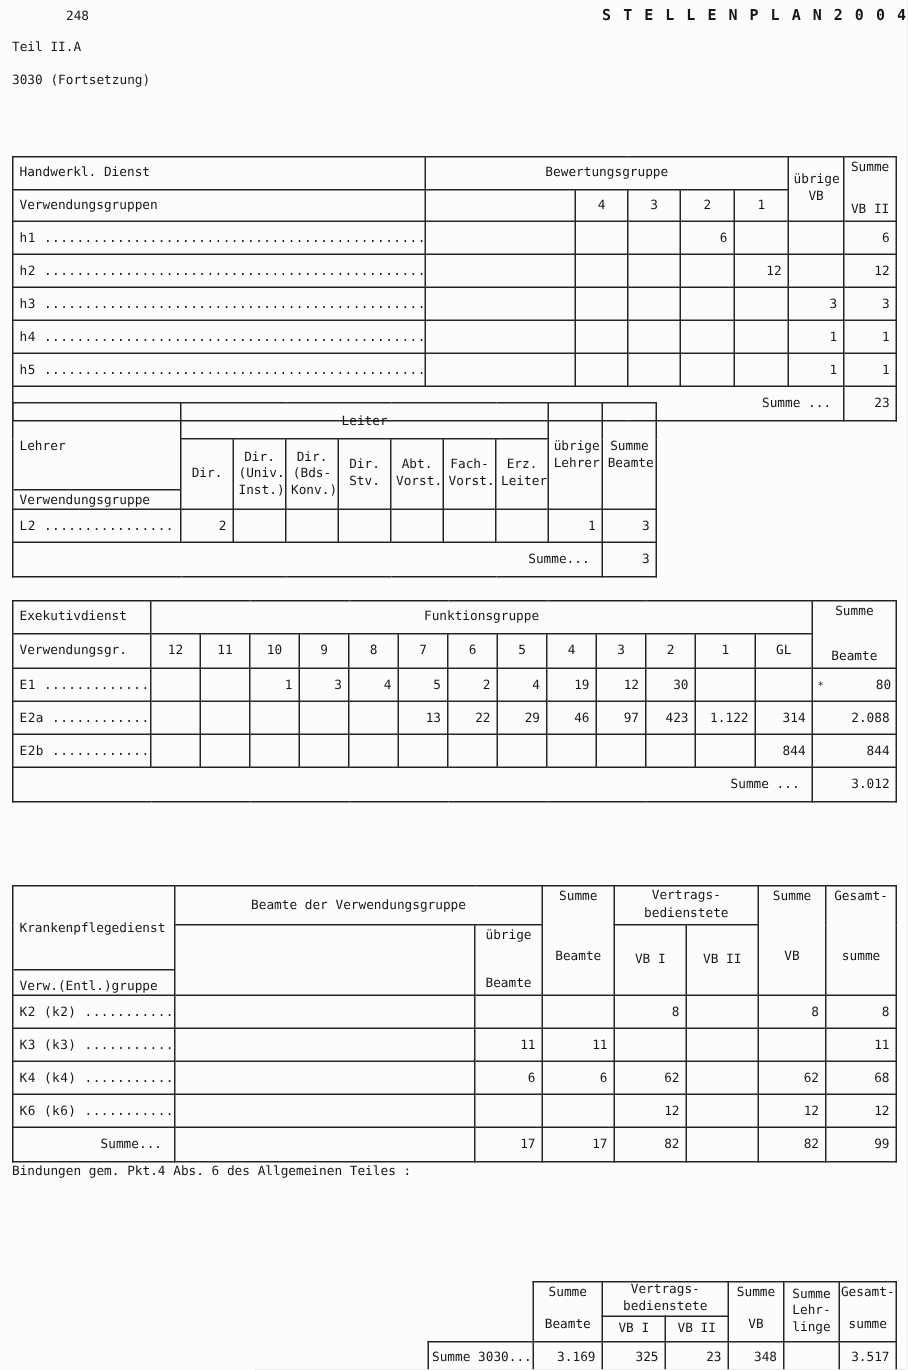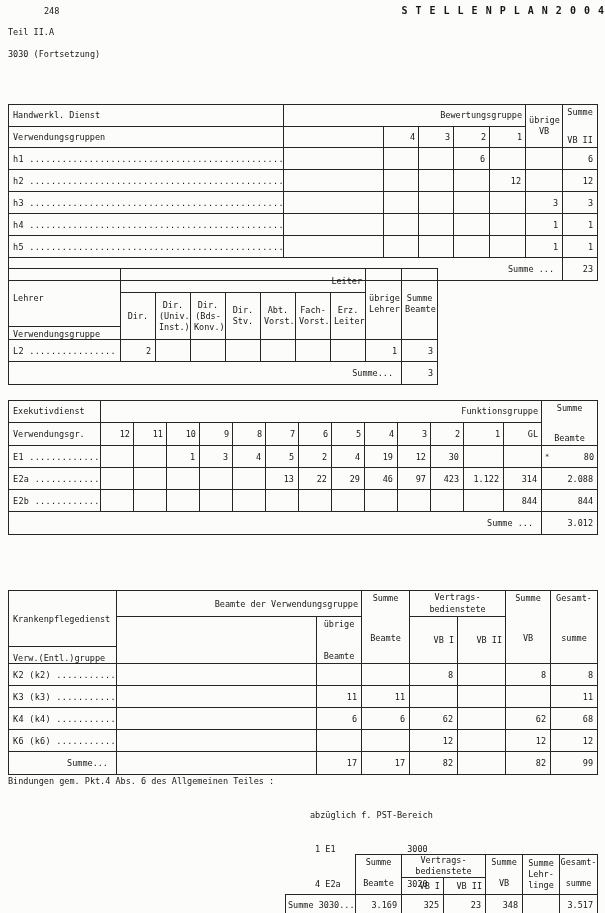--- a/index.html
+++ b/index.html
@@ -11,21 +11,21 @@
   .center-line{left:0;right:0;text-align:right;}
   .doc-title{font-weight:bold;font-size:10px;letter-spacing:1px;}
   table{border-collapse:collapse;table-layout:fixed;}
   td{border:1px solid #262626;font-size:8.5px;padding:0 3px;overflow:hidden;
      white-space:nowrap;vertical-align:middle;}
   tr.h18>td{height:18px;} tr.h17>td{height:17px;} tr.h20>td{height:20px;}
   tr.h21>td{height:21px;} tr.h22>td{height:22px;} tr.h23>td{height:23px;}
   tr.h24>td{height:24px;} tr.h26>td{height:26px;} tr.h46>td{height:46px;}
   .lbl{text-align:left;padding-left:4px;}
   .num{text-align:right;padding-right:4px;}
-  .ctr{text-align:right;}
+  .ctr{text-align:center;}
   .ml{white-space:pre-line;line-height:1.3;text-align:center;}
   .tl{padding-right:8px;}
   .dots{letter-spacing:0.3px;}
   .vtd{vertical-align:top;padding:2px 2px;}
   .vs{display:flex;flex-direction:column;justify-content:space-between;align-items:center;}
   .vs38{height:38px;} .vs40{height:40px;} .vs42{height:42px;} .vs50{height:50px;} .vs31{height:31px;}
   .hs{display:flex;justify-content:space-between;align-items:center;padding:0 3px;height:100%;}
   .mk{font-size:7px;}
   .splitlbl{padding:0;vertical-align:top;}
   .splitlbl .top{border-bottom:1px solid #262626;display:flex;align-items:center;padding:0 4px;}
@@ -410,25 +410,20 @@
       <td class="num">17</td>
       <td class="num">82</td>
       <td class="num"></td>
       <td class="num">82</td>
       <td class="num">99</td>
     </tr>
   </tbody>
     </table>
 
   <div class="abs" style="top:776px;left:8px;">Bindungen gem. Pkt.4 Abs. 6 des Allgemeinen Teiles :</div>
-  <div class="abs pre" style="top:787px;left:310px;">
-    <div>abzüglich f. PST-Bereich</div>
-    <div class="pre"> 1 E1              3000</div>
-    <div class="pre"> 4 E2a             3020</div>
-  </div>
 
   <table class="abs" style="top:854px;left:285px;width:312px;">
     <colgroup>
         <col style="width:70px">
         <col style="width:46px">
         <col style="width:42px">
         <col style="width:42px">
         <col style="width:37px">
         <col style="width:37px">
         <col style="width:38px">

